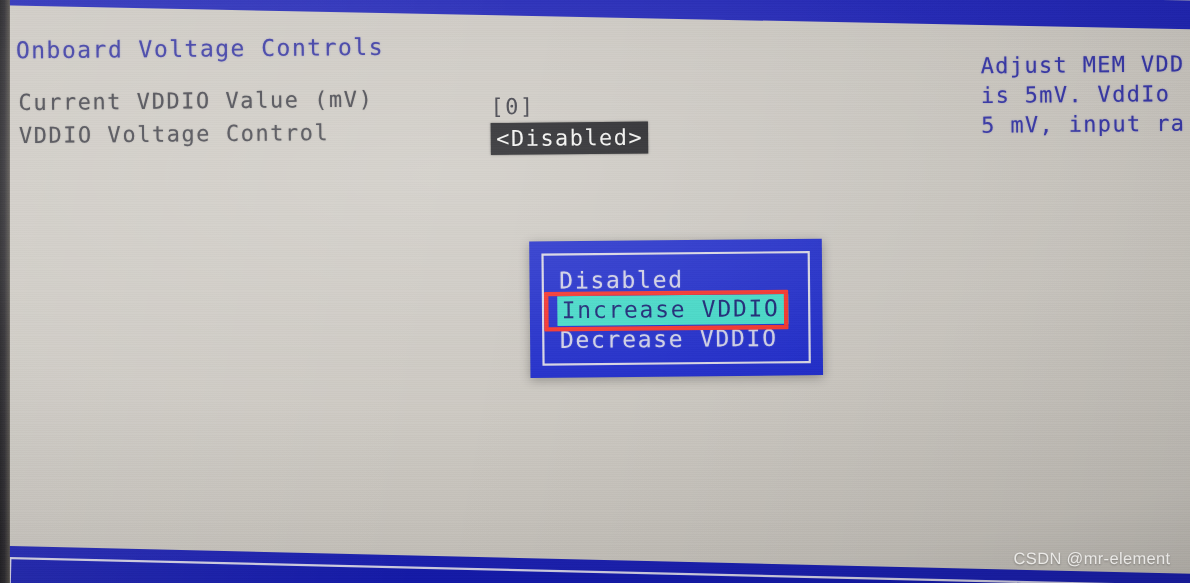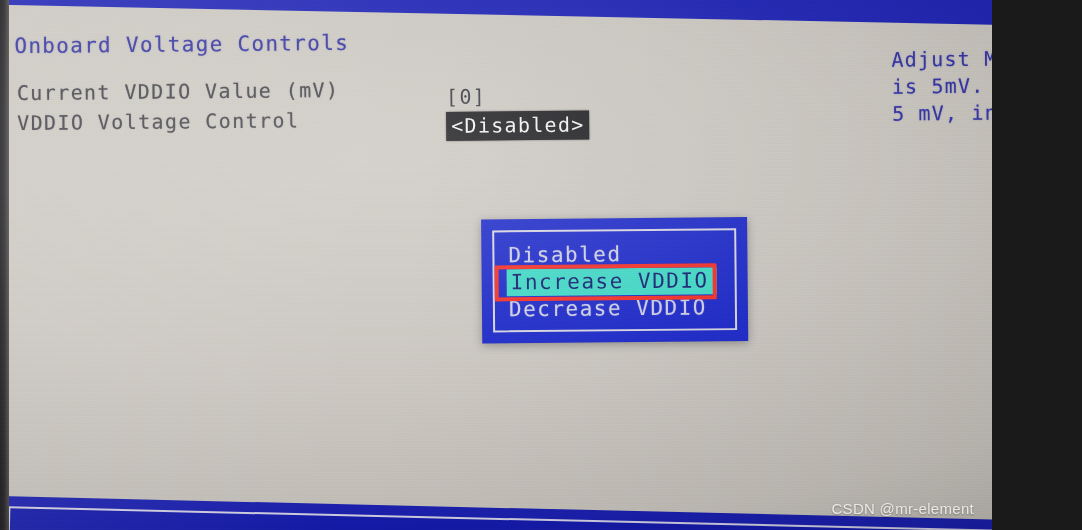--- a/index.html
+++ b/index.html
@@ -10,21 +10,21 @@
     overflow: hidden;
     background: #1a1a1a;
   }
   body {
     font-family: "DejaVu Sans Mono", "Liberation Mono", monospace;
   }
 
   
   #screen-photo {
     position: relative;
-    width: 992px;
+    width: 1082px;
     height: 530px;
     overflow: hidden;
     background: #cbc7c0;
   }
 
   
   #photo-sheen {
     position: absolute;
     inset: 0;
     background:

